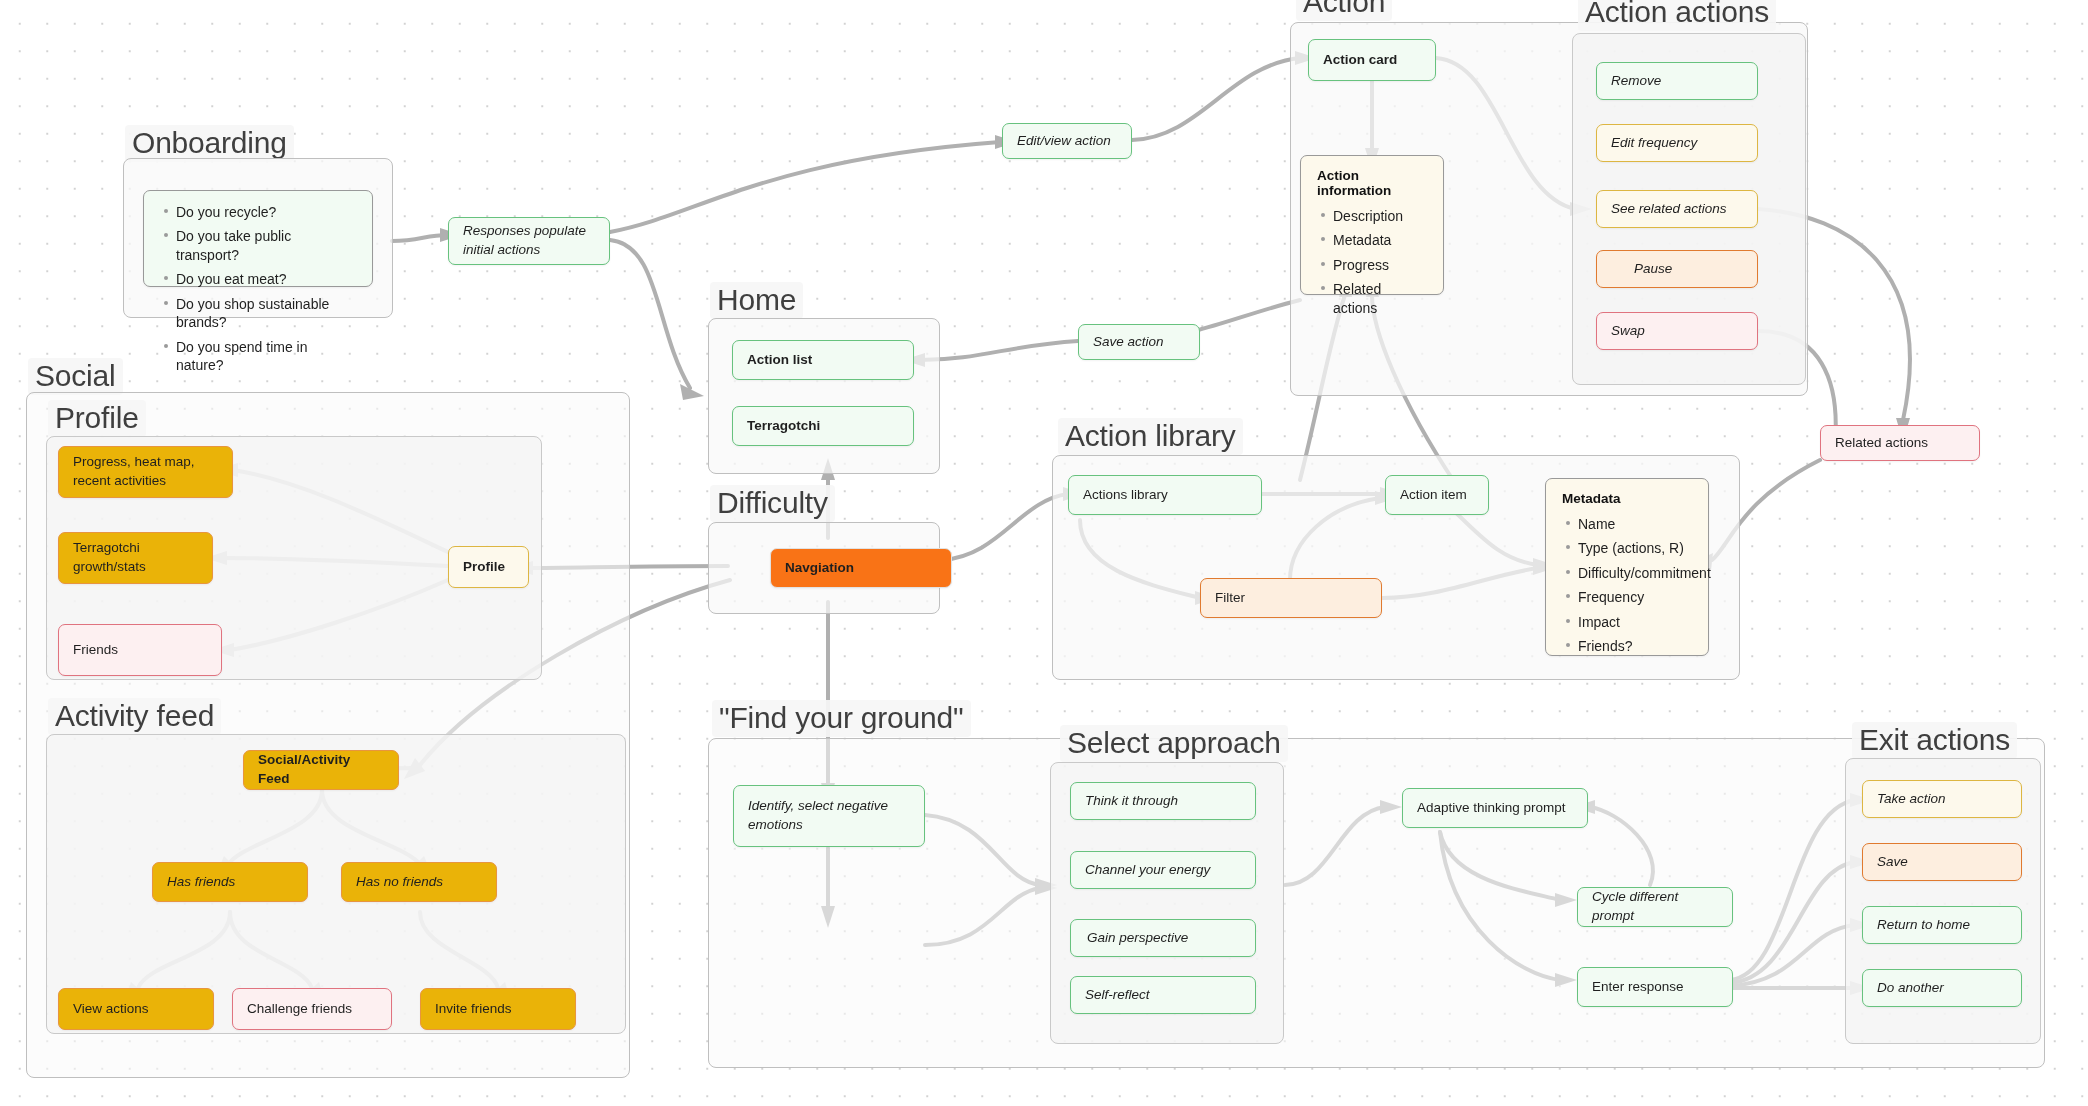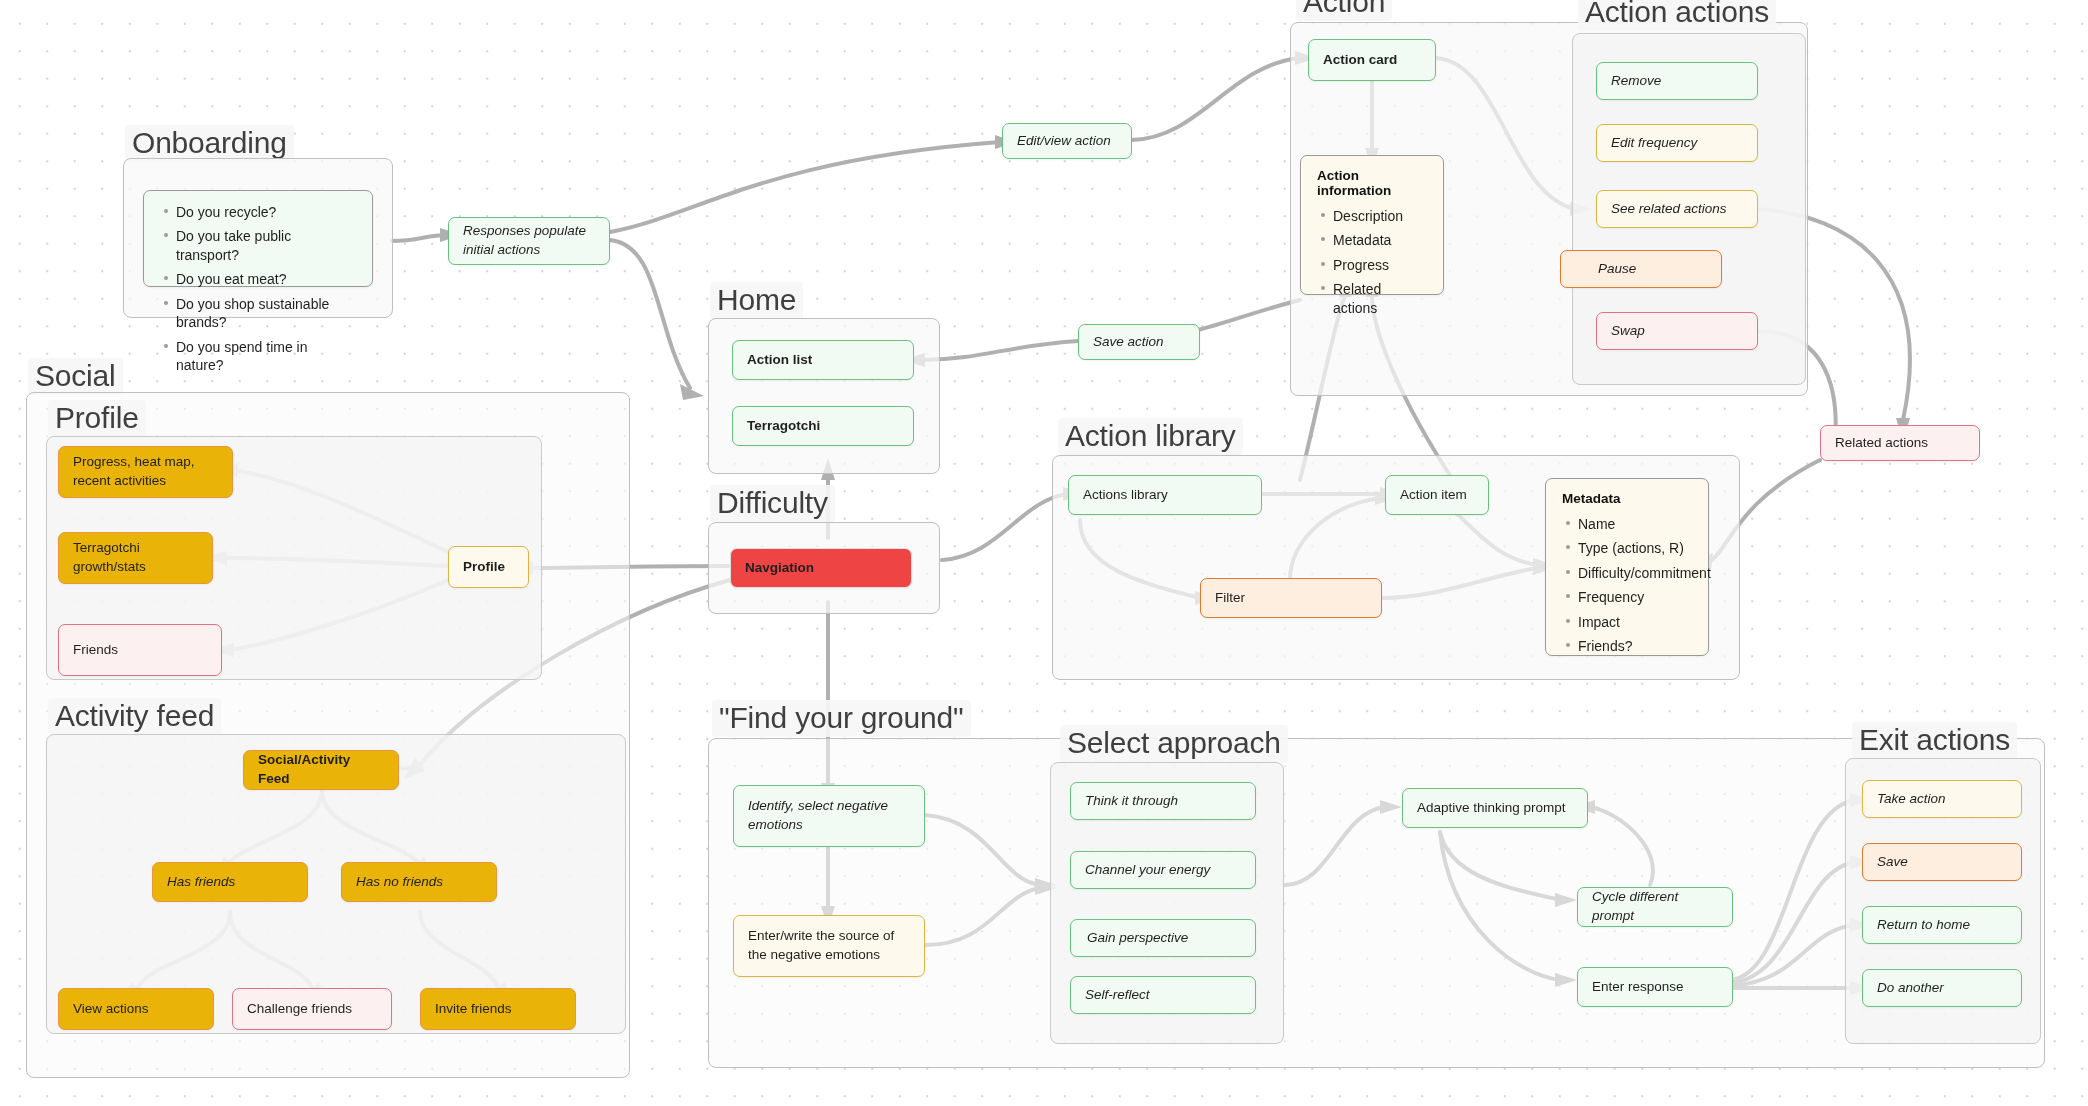--- a/index.html
+++ b/index.html
@@ -60,21 +60,21 @@
   }
   .node .txt{display:block;}
   .node.ital{font-style:italic;}
   .node.bold{font-weight:bold;}
 
   .green{border-color:#67c27e;background:#f2fbf3;}
   .yellow{border-color:#ddb642;background:#fdf9ec;}
   .orange{border-color:#e8953f;background:#eab308;}
   .orange-strong{border-color:#e07a2f;background:#fdeedf;}
   .red{border-color:#e0737f;background:#fdf0f1;}
-  .plain{border-color:#e2e2e2;background:#ef4444;}
+  .plain{border-color:#e2e2e2;background:#f97316;margin-left:40px;}
 
   
   .listnode{
     position:absolute;
     box-sizing:border-box;
     border-radius:7px;
     border:1.6px solid #999;
     padding:12px 16px 13px 16px;
     font-size:13.5px;
     color:#1f1f1f;
@@ -331,21 +331,21 @@
 
   <div class="node green ital" style="left:1596px;top:62px;width:162px;height:38px;">
     <span class="txt">Remove</span>
   </div>
   <div class="node yellow ital" style="left:1596px;top:124px;width:162px;height:38px;">
     <span class="txt">Edit frequency</span>
   </div>
   <div class="node yellow ital" style="left:1596px;top:190px;width:162px;height:38px;">
     <span class="txt">See related actions</span>
   </div>
-  <div class="node orange-strong ital" style="left:1560px;top:250px;width:162px;height:38px;padding-left:37px;">
+  <div class="node orange-strong ital" style="left:1596px;top:250px;width:162px;height:38px;padding-left:37px;">
     <span class="txt">Pause</span>
   </div>
   <div class="node red ital" style="left:1596px;top:312px;width:162px;height:38px;">
     <span class="txt">Swap</span>
   </div>
 
   <div class="node red" style="left:1820px;top:425px;width:160px;height:36px;">
     <span class="txt">Related actions</span>
   </div>
 
@@ -373,23 +373,20 @@
       <li>Friends?</li>
     </ul>
   </div>
 
   <div class="grouplabel" style="left:712px;top:700px;">"Find your ground"</div>
   <div class="frame outer" style="left:708px;top:738px;width:1337px;height:330px;"></div>
 
   <div class="node green ital" style="left:733px;top:785px;width:192px;height:62px;">
     <span class="txt">Identify, select negative emotions</span>
   </div>
-  <div class="node yellow" style="left:733px;top:915px;width:192px;height:62px;">
-    <span class="txt">Enter/write the source of the negative emotions</span>
-  </div>
 
   <div class="grouplabel" style="left:1060px;top:725px;">Select approach</div>
   <div class="frame inner" style="left:1050px;top:762px;width:234px;height:282px;"></div>
 
   <div class="node green ital" style="left:1070px;top:782px;width:186px;height:38px;">
     <span class="txt">Think it through</span>
   </div>
   <div class="node green ital" style="left:1070px;top:851px;width:186px;height:38px;">
     <span class="txt">Channel your energy</span>
   </div>

